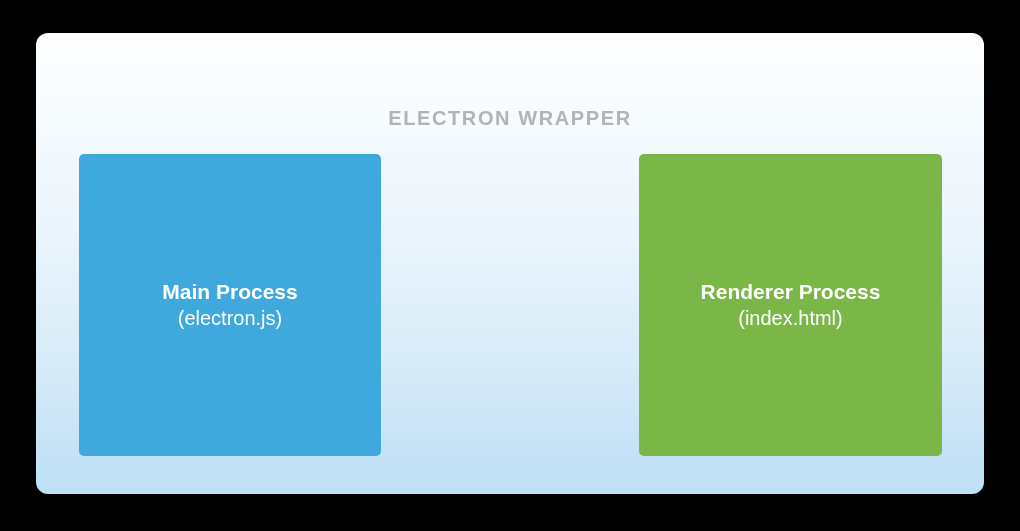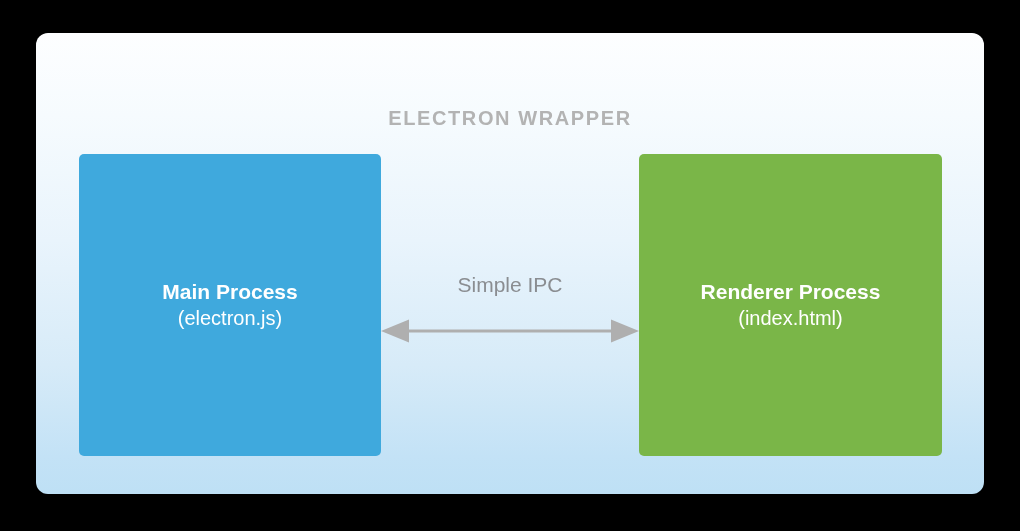--- a/index.html
+++ b/index.html
@@ -128,24 +128,15 @@
     <div id="box-renderer" class="proc-box">
       <div class="proc-title">Renderer Process</div>
       <div class="proc-subtitle">(index.html)</div>
     </div>
 
     <div id="box-main" class="proc-box">
       <div class="proc-title">Main Process</div>
       <div class="proc-subtitle">(electron.js)</div>
     </div>
 
-    <div id="connector">
-      <div id="connector-label">Simple IPC</div>
-
-      <svg id="ipc-arrow" viewBox="0 0 258 34">
-        <line x1="27" y1="17" x2="231" y2="17" stroke="#afafaf" stroke-width="3.2"></line>
-        <polygon points="0,17 28,5.5 28,28.5" fill="#afafaf"></polygon>
-        <polygon points="258,17 230,5.5 230,28.5" fill="#afafaf"></polygon>
-      </svg>
-    </div>
 
   </div>
 </div>
 
 </body></html>

